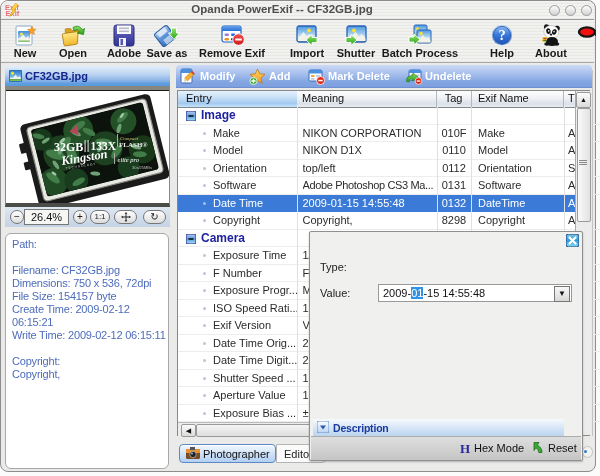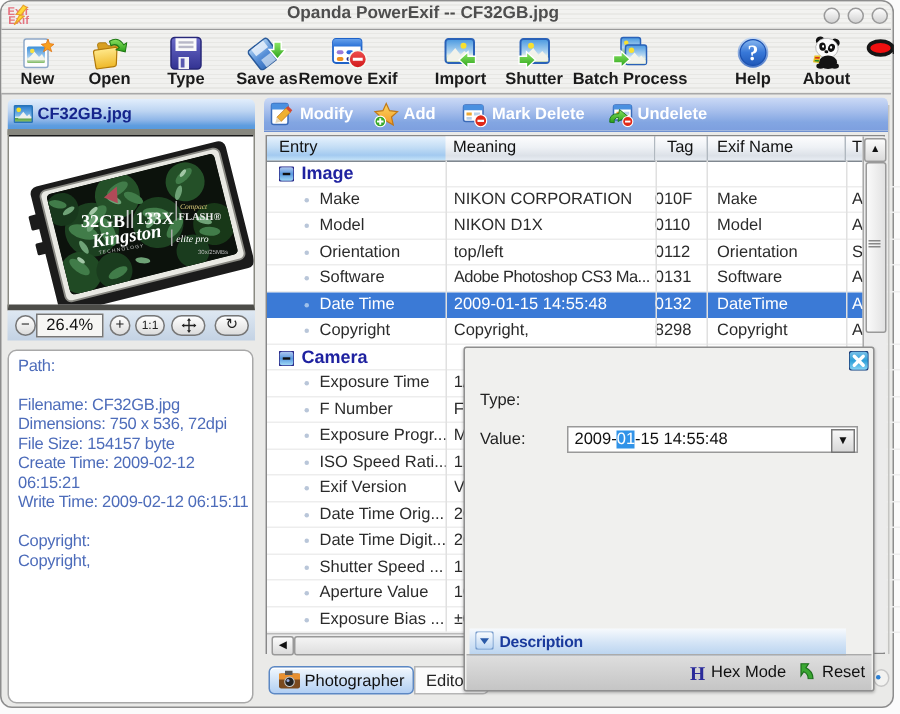--- a/index.html
+++ b/index.html
@@ -22,21 +22,21 @@
 #rtool{left:176px;top:65px;width:416px;height:22px;border-radius:4px 4px 0 0;background:linear-gradient(180deg,#ccdaf6 0%,#a7bfec 40%,#83a6e2 75%,#7d9fdf 100%);border-bottom:1px solid #6d8fd0}
 .rti{top:68px;height:16px;color:#fff;font-weight:bold;font-size:11px;white-space:nowrap}
 #tablebox{left:177px;top:90px;width:413px;height:346px;background:#fff;border:1px solid #888;box-sizing:border-box}
 .hcell{top:91px;height:17px;font-size:11px;color:#111;border-right:1px solid #b0b8c0;box-sizing:border-box;background:linear-gradient(180deg,#fdfdfe 0%,#eef1f5 45%,#dce1e8 80%,#e8edf3 100%);border-bottom:1px solid #808890;padding:1px 0 0 8px}
 #hentry{background:linear-gradient(180deg,#e6f2fd 0%,#c3ddf5 45%,#a3caf0 78%,#c6e4f9 100%)}
 .row{left:178px;width:471px;height:17.5px;font-size:11px;color:#2b2b2b;border-bottom:1px solid #ededed;box-sizing:border-box}
 .grp{font-weight:bold;color:#1f22a0;font-size:12px}
 .dot{position:absolute;left:25px;top:7px;width:3px;height:3px;border-radius:50%;background:#b9c6d9}
 .c1{position:absolute;left:35px;top:2px;white-space:nowrap}
 .c2{position:absolute;left:124.5px;top:2px;white-space:nowrap;max-width:133.5px;overflow:hidden}
-.c3{position:absolute;left:258.5px;top:2px;width:35px;text-align:left}
+.c3{position:absolute;left:258.5px;top:2px;width:35px;text-align:center}
 .c4{position:absolute;left:300px;top:2px;white-space:nowrap}
 .c5{position:absolute;left:390px;top:2px;white-space:nowrap}
 .vline{top:107px;height:314px;width:1px;background:#e0e0e0}
 #selrow{left:178px;top:194.5px;width:407px;height:17.5px;background:#3b7ad6;color:#fff;font-size:11px}
 
 #vsb{left:575px;top:91px;width:15px;height:344px;background:#ececec;border-left:1px solid #aaa}
 #hsb{left:178px;top:422px;width:397px;height:13px;background:#ececec;border-top:1px solid #bbb}
 .sbtn{background:linear-gradient(180deg,#fcfcfc,#dadada);border:1px solid #999;border-radius:2px}
 
 #tab1{left:179px;top:444px;width:97px;height:19px;border:1px solid #5c88c4;border-radius:4px;background:linear-gradient(180deg,#f2f8fe 0%,#d4e5f8 45%,#b2cff3 100%);box-shadow:inset 0 1px 0 #fff;box-sizing:border-box}
@@ -118,23 +118,23 @@
               <stop offset="1" stop-color="#333392"></stop>
             </linearGradient>
           </defs>
           <path d="M4 1.5 L18 1.5 L18 10 L4 10 Z" fill="#fafafa" rx="1"></path>
           <rect x="6" y="3.5" width="10" height="1.6" fill="#b8b8c8"></rect>
           <rect x="6" y="6.5" width="10" height="1.6" fill="#b8b8c8"></rect>
           <rect x="6" y="14" width="7" height="8" fill="#f2f2f6"></rect>
           <rect x="7.5" y="15" width="2.5" height="6" fill="#5858b0"></rect>
         </svg>
       </div>
-      <div class="tbl">Type</div>
-    </div>
-    <div class="tbi abs" style="left:133px;width:90px">
+      <div class="tbl">Adobe</div>
+    </div>
+    <div class="tbi abs" style="left:122px;width:90px">
       <div style="height:22px;display:flex;justify-content:center;align-items:center">
         <svg width="26" height="23" viewBox="0 0 26 23">
           <g transform="rotate(-38 11 12)">
             <rect x="3" y="4" width="16" height="16" rx="2" fill="url(#sag)" stroke="#2a5a9a" stroke-width="1"></rect>
             <defs>
               <linearGradient id="sag" x2="0" y2="1">
                 <stop offset="0" stop-color="#a8ccf0"></stop>
                 <stop offset=".5" stop-color="#5890d8"></stop>
                 <stop offset="1" stop-color="#3a72c0"></stop>
               </linearGradient>

